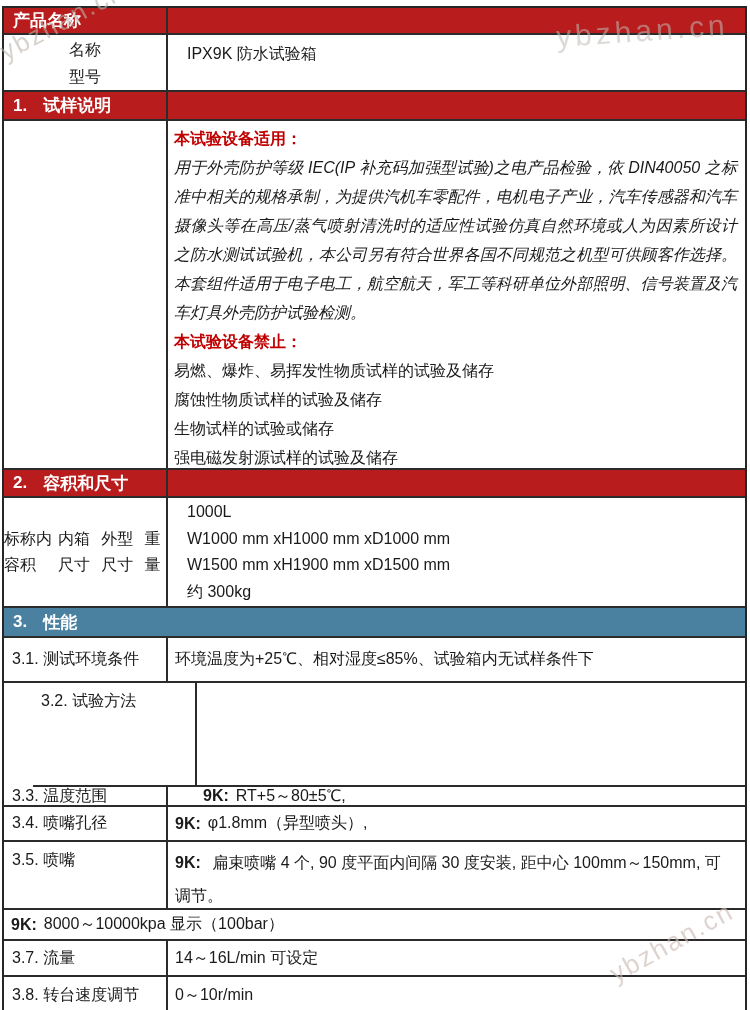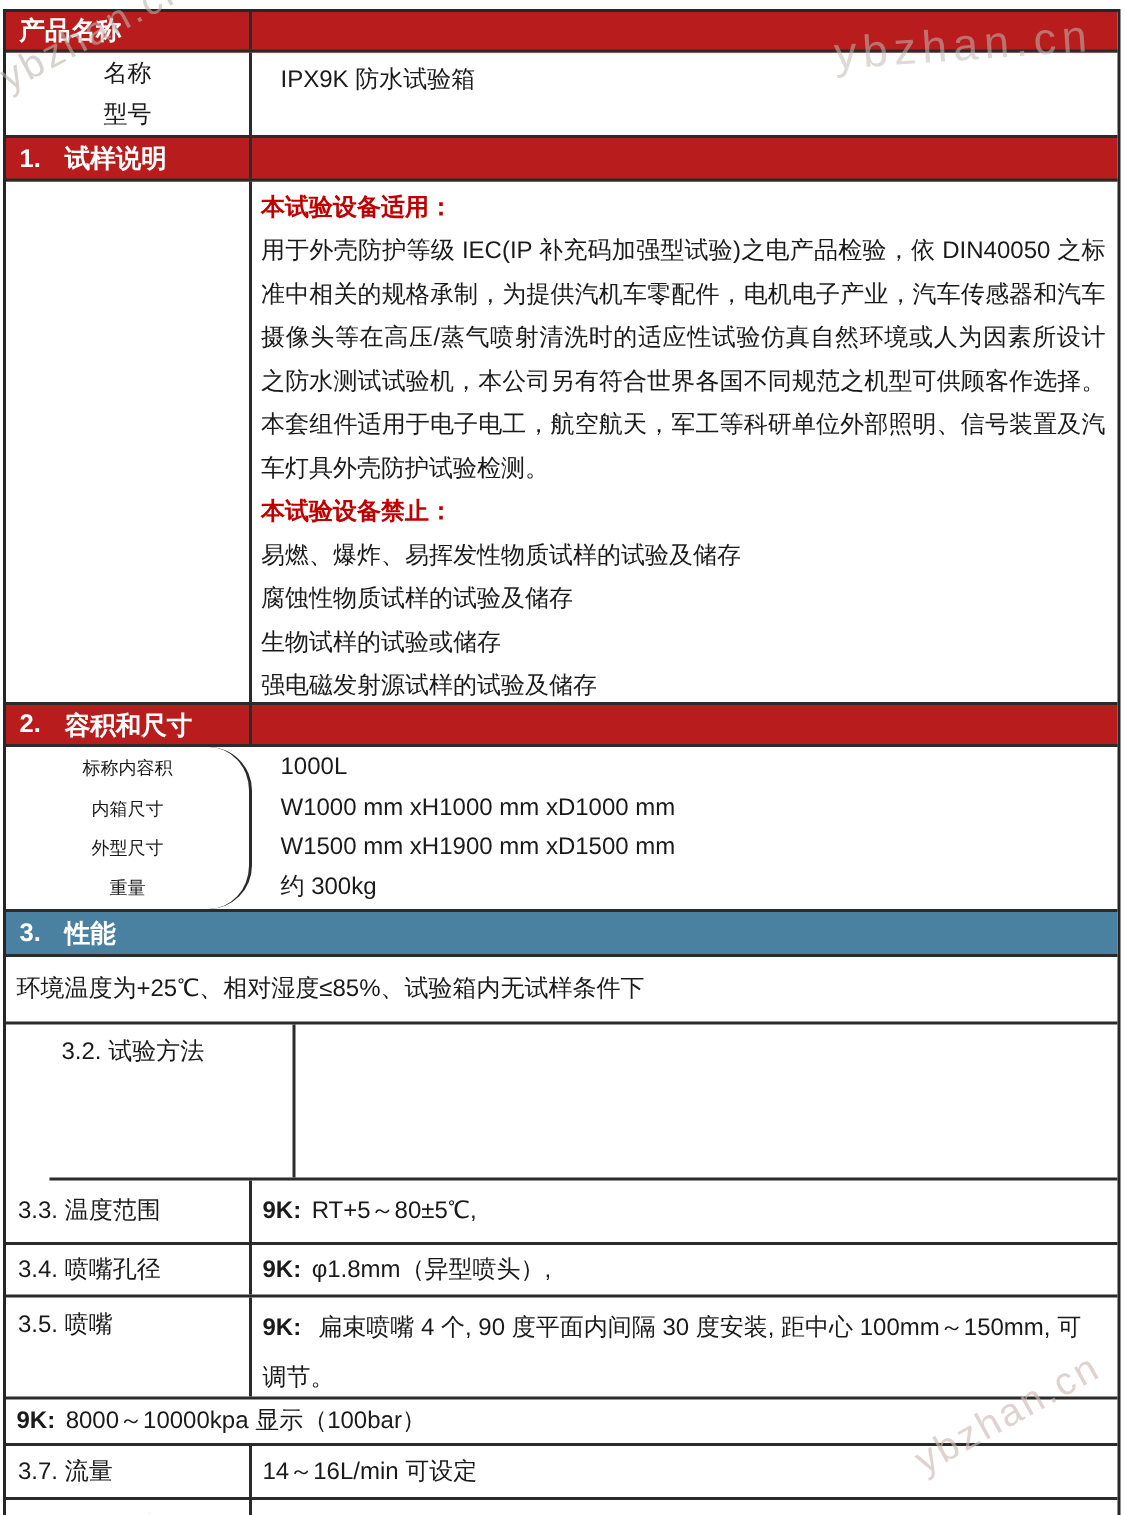--- a/index.html
+++ b/index.html
@@ -52,46 +52,46 @@
 
   .r-product { height: 27px; }
   .r-s1 { height: 29px; }
   .r-s2 { height: 28px; }
   .r-s3 { height: 28px; }
 
   
   .r-desc { height: 349px; }
   .r-desc .cell-r { padding: 3px 8px 0 6px; font-size: 16px; line-height: 29px; }
   .red-title { color: #C00000; font-weight: bold; }
-  .desc-body { text-align: justify; }
+  .desc-body { text-align: justify; font-style: italic; }
 
   
   .r-dims { height: 110px; }
   .r-dims .cell-l {
-    display: flex; flex-direction: column; justify-content: center; align-items: center;
-    font-size: 12px; line-height: 26.5px; border-radius: 29px;
+    display: flex; justify-content: center; align-items: center;
+    font-size: 16px; line-height: 26.5px;
   }
   .r-dims .cell-r {
     display: flex; flex-direction: column; justify-content: center;
     padding-left: 19px; font-size: 16px; line-height: 26.5px;
   }
 
   
   .s3row .cell-l { padding: 8px 2px 0 8px; font-size: 16px; }
   .s3row .cell-r { padding: 8px 10px 0 7px; font-size: 16px; }
   .s3row.center .cell-l, .s3row.center .cell-r {
     display: flex; align-items: center; padding-top: 0;
   }
   .pfx { font-weight: bold; margin-right: 7px; }
   .pfx:empty { margin-right: 0; }
 
   .h-31 { height: 45px; }
   .h-32 { height: 104px; margin-left: 29px; }
   .h-32 .cell-r { line-height: 36px; padding-top: 5px; }
-  .h-33 { height: 43px; }
+  .h-33 { height: 20px; gap: 28px; }
   .h-34 { height: 35px; }
   .h-35 { height: 68px; }
   .h-35 .cell-r { line-height: 33px; padding-top: 4px; display: block; }
   .h-36 { height: 31px; }
   .h-37 { height: 36px; }
   .h-38 { height: 36px; }
 
   
   .wm {
     position: absolute; pointer-events: none; z-index: 5;
@@ -178,20 +178,21 @@
     </div>
 
     <div class="row" style="border-bottom:2px solid #2b2b2b;">
       <div class="bar-full r-s3" style="width:100%;">
         <span class="sec-num">3.</span>
         <span>性能</span>
       </div>
     </div>
 
     <div class="row s3row center h-31">
+      <div class="cell-l">3.1. 测试环境条件</div>
       <div class="cell-r">
         <span class="pfx"></span>
         <span>环境温度为+25℃、相对湿度≤85%、试验箱内无试样条件下</span>
       </div>
     </div>
 
     <div class="row s3row h-32">
       <div class="cell-l">3.2. 试验方法</div>
     </div>
 

